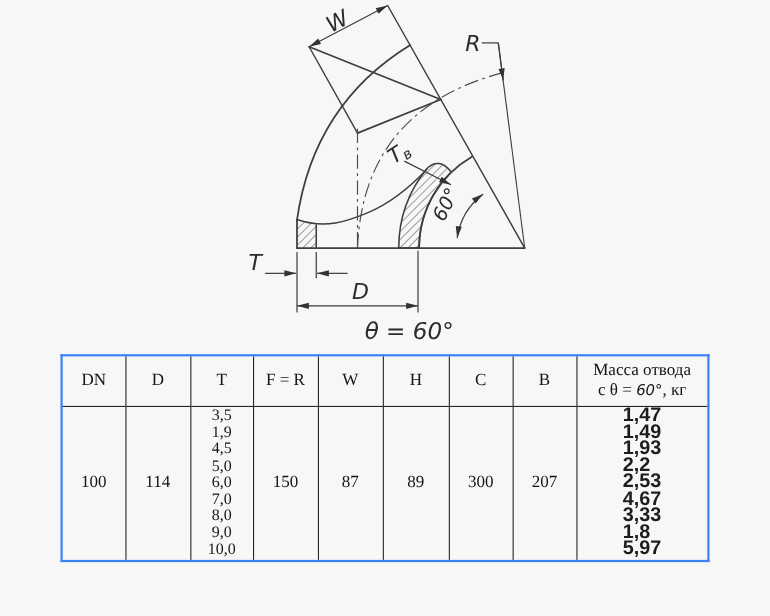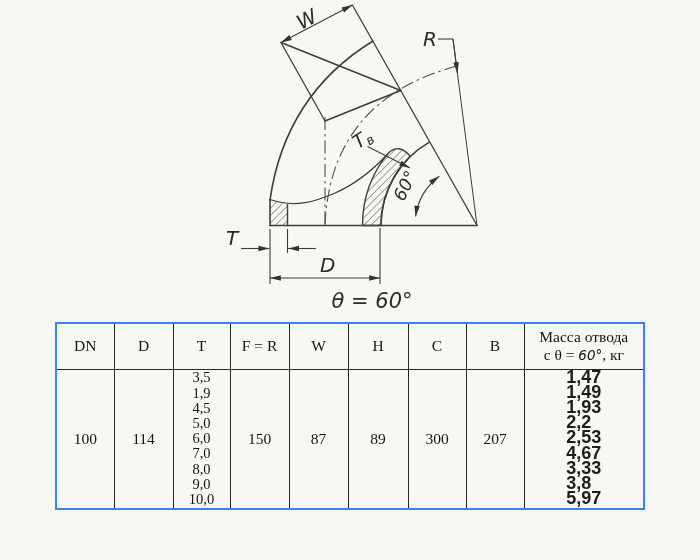--- a/index.html
+++ b/index.html
@@ -157,20 +157,20 @@
         <td>207</td>
         <td>
           <div class="stack mass-stack">
             <div>1,47</div>
             <div>1,49</div>
             <div>1,93</div>
             <div>2,2</div>
             <div>2,53</div>
             <div>4,67</div>
             <div>3,33</div>
-            <div>3,8</div>
+            <div>1,8</div>
             <div>5,97</div>
           </div>
         </td>
       </tr>
     </tbody>
   </table>
 </div>
 
 </body></html>

